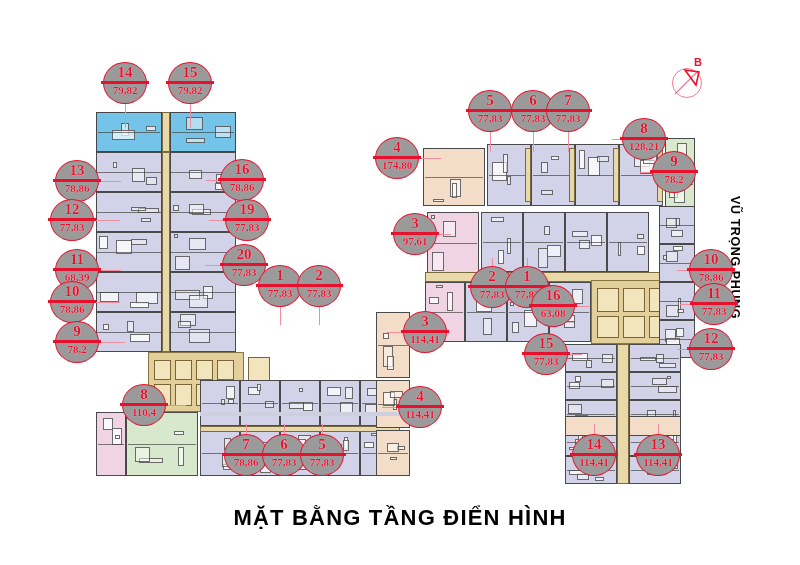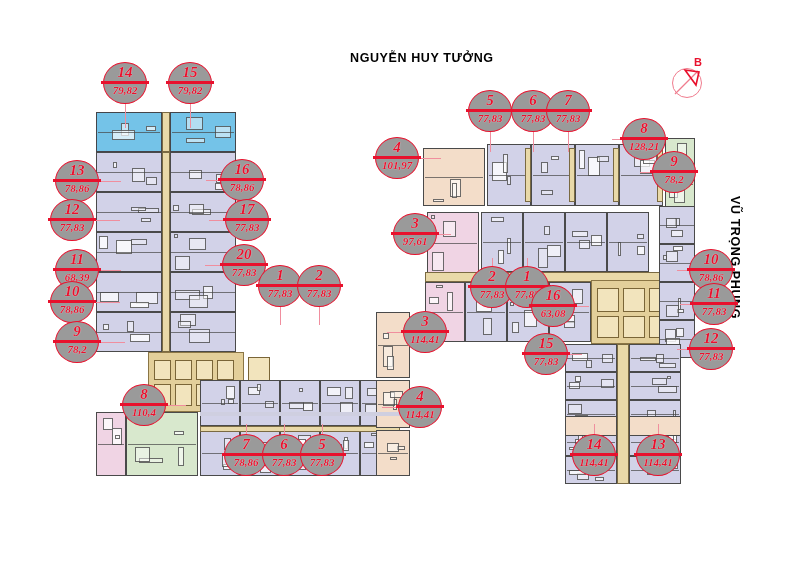--- a/index.html
+++ b/index.html
@@ -26,21 +26,21 @@
   .legend .t1{top:9px;}
   .legend .t2{top:37px;}
 
   
   .compass{position:absolute;left:672px;top:68px;width:34px;height:34px;}
   .compass .cir{position:absolute;left:0;top:0;width:30px;height:30px;border:1.4px solid #f07c8e;
       border-radius:50%;box-sizing:border-box;}
   .compass-label{position:absolute;left:694px;top:56px;font-size:11px;font-weight:bold;color:#e8112d;}
 
   
-  .badge{position:absolute;width:44px;height:42px;font-style:italic;}
+  .badge{position:absolute;width:44px;height:42px;}
   .badge .ring{position:absolute;left:0;top:0;width:44px;height:42px;border:1.7px solid #e8112d;
       border-radius:50%;background:#9a9a9a;box-sizing:border-box;}
   .badge .hbar{position:absolute;left:-2px;top:19px;width:48px;height:2.6px;background:#e8112d;}
   .badge .num{position:absolute;left:0;top:2px;width:44px;text-align:center;color:#e8112d;
       font-family:"Liberation Serif",serif;font-weight:bold;font-size:15px;line-height:16px;
       text-shadow:0 0 1px #fff;}
   .badge .area{position:absolute;left:0;top:22px;width:44px;text-align:center;color:#e8112d;
       font-family:"Liberation Serif",serif;font-weight:bold;font-size:11px;line-height:13px;
       text-shadow:0 0 1px #fff;}
   .lead{position:absolute;background:#f08e9e;height:1.4px;}
@@ -366,21 +366,20 @@
       <div style="position: absolute; box-sizing: border-box; left: 214px; top: 326px; width: 52px; height: 28px; background: rgb(210, 210, 232); border: 1px solid rgb(74, 74, 74);"></div>
       <div style="position: absolute; box-sizing: border-box; left: 232.1px; top: 337.7px; width: 18.3px; height: 7.1px; border: 0.7px solid rgba(60, 60, 60, 0.75); background: rgba(255, 255, 255, 0.53);"></div>
       <div style="position: absolute; box-sizing: border-box; left: 248.7px; top: 329.6px; width: 4.4px; height: 8px; border: 0.7px solid rgba(60, 60, 60, 0.75); background: rgba(255, 255, 255, 0.7);"></div>
       <div style="position: absolute; box-sizing: border-box; left: 256.9px; top: 329.7px; width: 6px; height: 8.9px; border: 0.7px solid rgba(60, 60, 60, 0.75); background: rgba(255, 255, 255, 0.78);"></div>
       <div style="position: absolute; left: 216px; top: 340px; width: 48px; height: 0.8px; background: rgba(70, 70, 70, 0.7);"></div>
       <div style="position: absolute; box-sizing: border-box; left: 202px; top: 214px; width: 12px; height: 140px; background: rgb(233, 217, 168); border: 1px solid rgb(122, 106, 66);"></div>
       <div style="position: absolute; box-sizing: border-box; left: 150px; top: 286px; width: 52px; height: 20px; background: rgb(243, 221, 201); border: 1px solid rgb(74, 74, 74);"></div>
       <div style="position: absolute; box-sizing: border-box; left: 214px; top: 286px; width: 52px; height: 20px; background: rgb(243, 221, 201); border: 1px solid rgb(74, 74, 74);"></div>
     </div>
 
-  <div class="street-top">NGUYỄN HUY TƯỞNG</div>
   <div class="street-right">VŨ TRỌNG PHỤNG</div>
 
 
   <div class="compass">
     <div class="cir"></div>
     <svg width="34" height="34" style="position:absolute;left:0;top:0;">
       <line x1="3" y1="26" x2="26" y2="3" stroke="#f07c8e" stroke-width="1.3"></line>
       <path d="M13 2 L27 4 L24 17 Z" fill="none" stroke="#e8112d" stroke-width="1.6"></path>
     </svg>
   </div>
@@ -446,21 +445,21 @@
       <div class="lead" style="left: 206px; top: 180px; width: 16px; height: 1.4px;"></div>
       <div class="badge" style="left: 220px; top: 159px;">
         <div class="ring"></div>
         <div class="num">16</div>
         <div class="hbar"></div>
         <div class="area">78,86</div>
       </div>
       <div class="lead" style="left: 209px; top: 220px; width: 18px; height: 1.4px;"></div>
       <div class="badge" style="left: 225px; top: 199px;">
         <div class="ring"></div>
-        <div class="num">17</div>
+        <div class="num">19</div>
         <div class="hbar"></div>
         <div class="area">77,83</div>
       </div>
       <div class="lead" style="left: 205px; top: 265px; width: 18px; height: 1.4px;"></div>
       <div class="badge" style="left: 222px; top: 244px;">
         <div class="ring"></div>
         <div class="num">20</div>
         <div class="hbar"></div>
         <div class="area">77,83</div>
       </div>
@@ -534,21 +533,21 @@
         <div class="ring"></div>
         <div class="num">7</div>
         <div class="hbar"></div>
         <div class="area">77,83</div>
       </div>
       <div class="lead" style="left: 419px; top: 158px; width: 22px; height: 1.4px;"></div>
       <div class="badge" style="left: 375px; top: 137px;">
         <div class="ring"></div>
         <div class="num">4</div>
         <div class="hbar"></div>
-        <div class="area">101,97</div>
+        <div class="area">174,80</div>
       </div>
       <div class="lead" style="left: 612px; top: 139px; width: 12px; height: 1.4px;"></div>
       <div class="badge" style="left: 622px; top: 118px;">
         <div class="ring"></div>
         <div class="num">8</div>
         <div class="hbar"></div>
         <div class="area">128,21</div>
       </div>
       <div class="lead" style="left: 640px; top: 172px; width: 14px; height: 1.4px;"></div>
       <div class="badge" style="left: 652px; top: 151px;">
@@ -622,14 +621,15 @@
       </div>
       <div class="lead" style="left: 658px; top: 424px; width: 1.4px; height: 12px;"></div>
       <div class="badge" style="left: 636px; top: 434px;">
         <div class="ring"></div>
         <div class="num">13</div>
         <div class="hbar"></div>
         <div class="area">114,41</div>
       </div>
     </div>
 
+  <div class="plan-title">MẶT BẰNG TẦNG ĐIỂN HÌNH</div>
 
 </div>
 
 </body></html>

